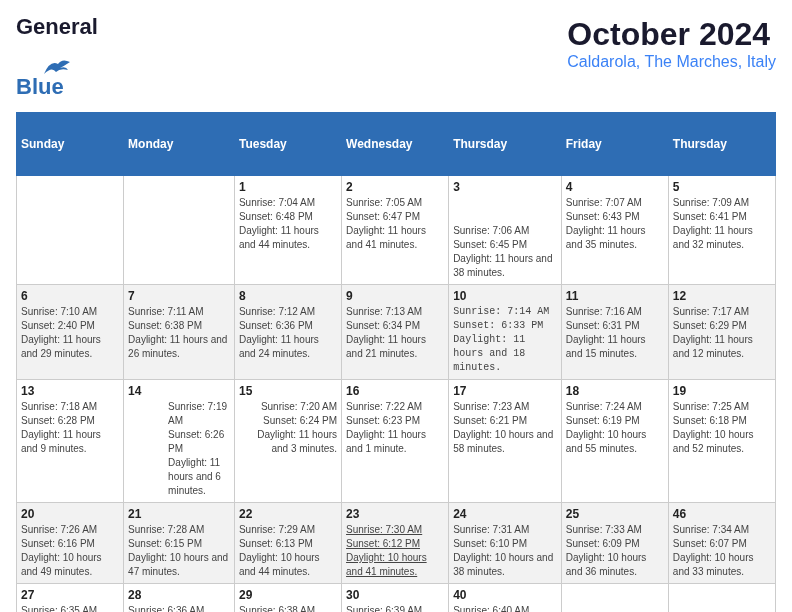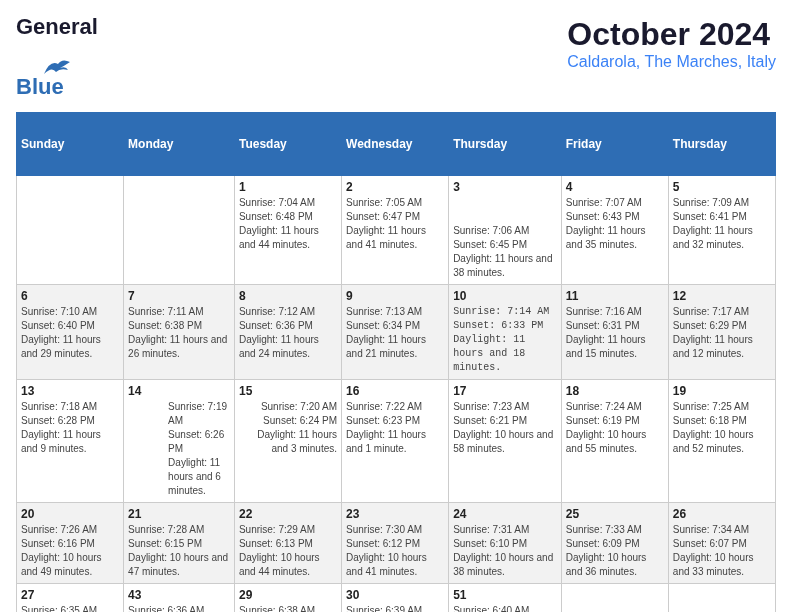--- a/index.html
+++ b/index.html
@@ -142,21 +142,21 @@
           <span class="day-number">5</span>
           <div class="day-info" style="white-space: pre-line;">Sunrise: 7:09 AM
 Sunset: 6:41 PM
 Daylight: 11 hours and 32 minutes.</div>
         </td>
       </tr>
       <tr>
         <td>
           <span class="day-number">6</span>
           <div class="day-info" style="white-space: pre-line;">Sunrise: 7:10 AM
-Sunset: 6:40 PM
+Sunset: 2:40 PM
 Daylight: 11 hours and 29 minutes.</div>
         </td>
         <td>
           <span class="day-number">7</span>
           <div class="day-info" style="white-space: pre-line;">Sunrise: 7:11 AM
 Sunset: 6:38 PM
 Daylight: 11 hours and 26 minutes.</div>
         </td>
         <td>
           <span class="day-number">8</span>
@@ -247,70 +247,70 @@
 Daylight: 10 hours and 47 minutes.</div>
         </td>
         <td>
           <span class="day-number">22</span>
           <div class="day-info" style="white-space: pre-line;">Sunrise: 7:29 AM
 Sunset: 6:13 PM
 Daylight: 10 hours and 44 minutes.</div>
         </td>
         <td>
           <span class="day-number">23</span>
-          <div class="day-info" style="white-space: pre-line;">Sunrise: 7:30 AM
+          <div class="day-info" style="white-space: pre-line; text-decoration: underline;">Sunrise: 7:30 AM
 Sunset: 6:12 PM
 Daylight: 10 hours and 41 minutes.</div>
         </td>
         <td>
           <span class="day-number">24</span>
           <div class="day-info" style="white-space: pre-line;">Sunrise: 7:31 AM
 Sunset: 6:10 PM
 Daylight: 10 hours and 38 minutes.</div>
         </td>
         <td>
           <span class="day-number">25</span>
           <div class="day-info" style="white-space: pre-line;">Sunrise: 7:33 AM
 Sunset: 6:09 PM
 Daylight: 10 hours and 36 minutes.</div>
         </td>
         <td>
-          <span class="day-number">26</span>
+          <span class="day-number">46</span>
           <div class="day-info" style="white-space: pre-line;">Sunrise: 7:34 AM
 Sunset: 6:07 PM
 Daylight: 10 hours and 33 minutes.</div>
         </td>
       </tr>
       <tr>
         <td>
           <span class="day-number">27</span>
           <div class="day-info" style="white-space: pre-line;">Sunrise: 6:35 AM
 Sunset: 5:06 PM
 Daylight: 10 hours and 30 minutes.</div>
         </td>
         <td>
-          <span class="day-number">43</span>
+          <span class="day-number">28</span>
           <div class="day-info" style="white-space: pre-line;">Sunrise: 6:36 AM
 Sunset: 5:04 PM
 Daylight: 10 hours and 27 minutes.</div>
         </td>
         <td>
           <span class="day-number">29</span>
           <div class="day-info" style="white-space: pre-line;">Sunrise: 6:38 AM
 Sunset: 5:03 PM
 Daylight: 10 hours and 25 minutes.</div>
         </td>
         <td>
           <span class="day-number">30</span>
           <div class="day-info" style="white-space: pre-line;">Sunrise: 6:39 AM
 Sunset: 5:02 PM
 Daylight: 10 hours and 22 minutes.</div>
         </td>
         <td>
-          <span class="day-number">51</span>
+          <span class="day-number">40</span>
           <div class="day-info" style="white-space: pre-line;">Sunrise: 6:40 AM
 Sunset: 5:00 PM
 Daylight: 10 hours and 19 minutes.</div>
         </td>
         <td class="empty" style="height: 70px;"></td>
         <td class="empty" style="height: 70px;"></td>
       </tr>
     </tbody>
 </table>
 

